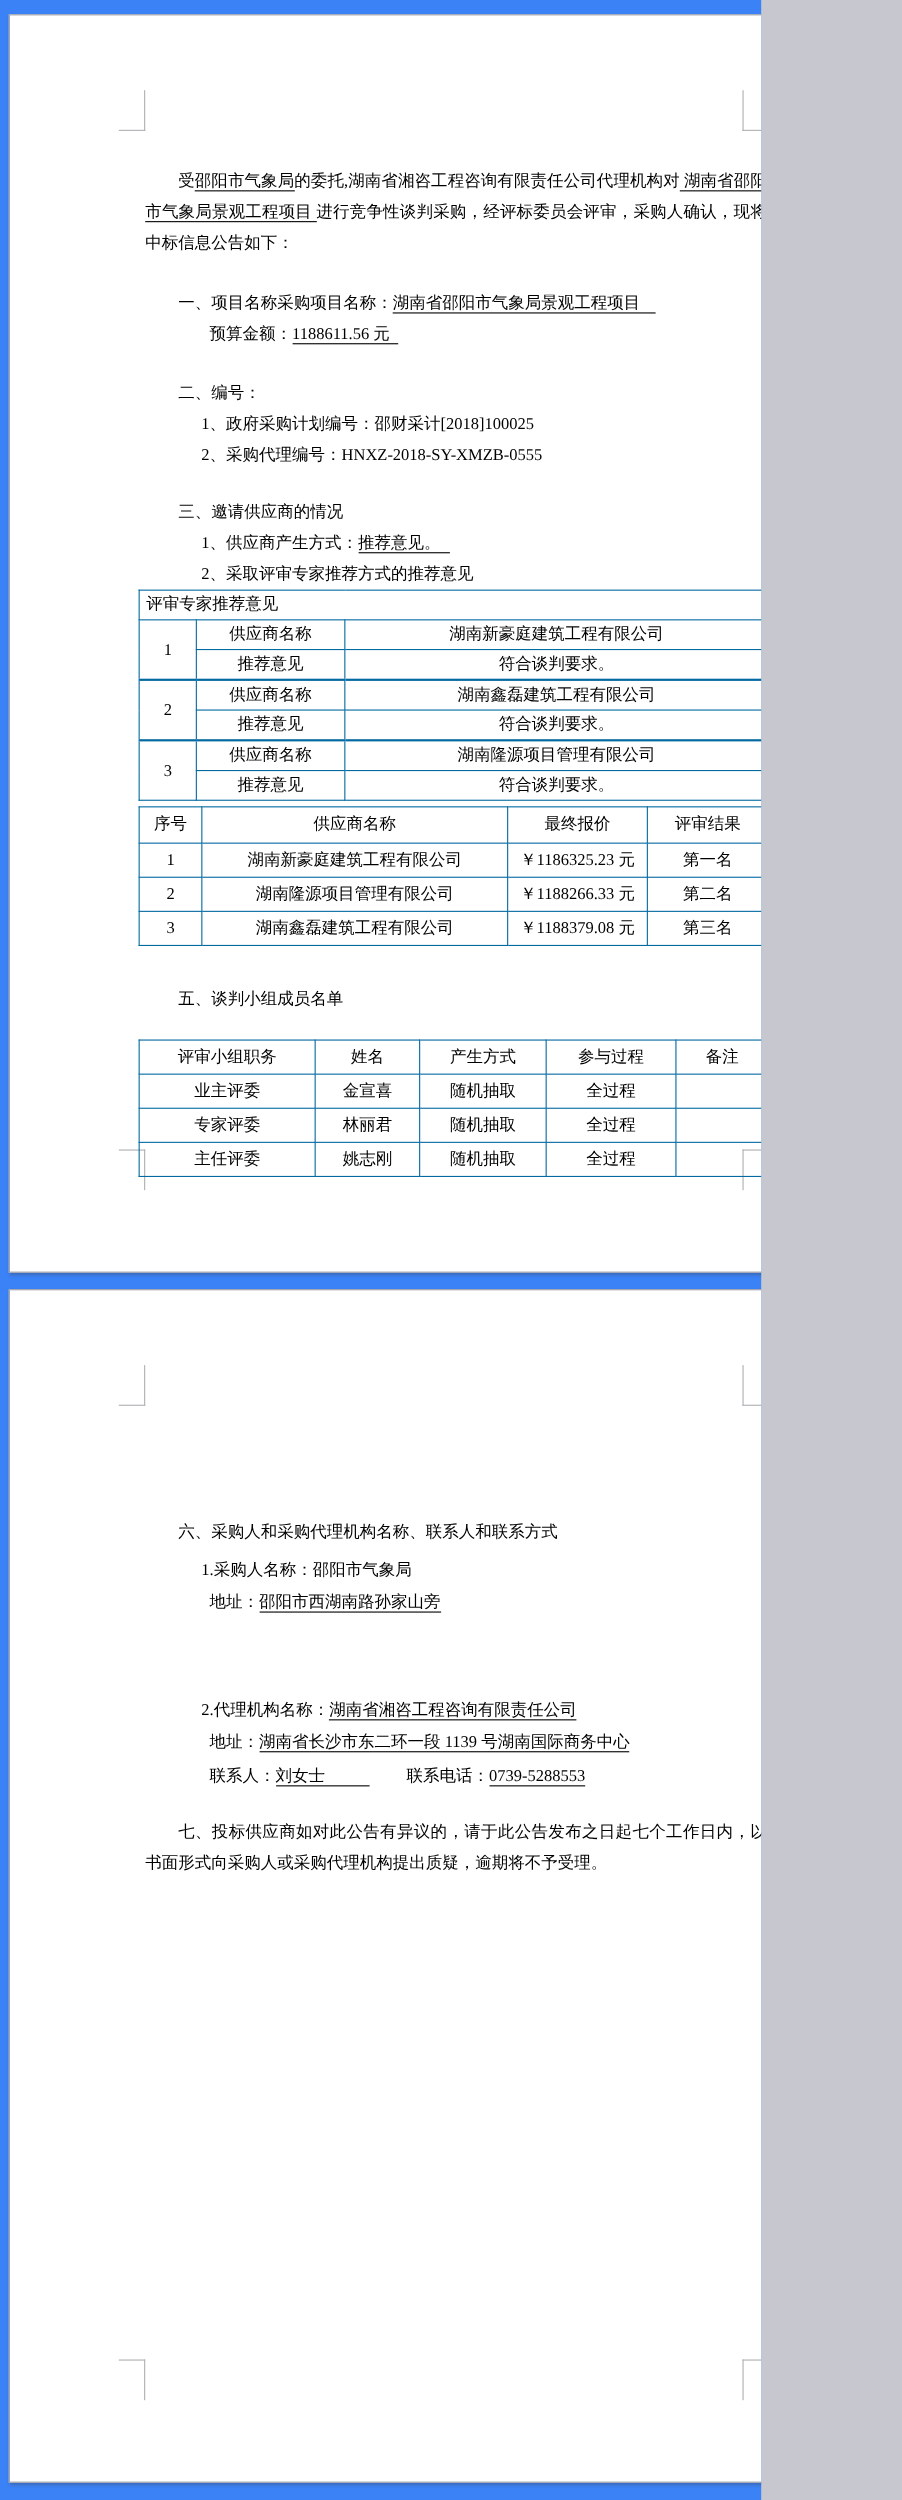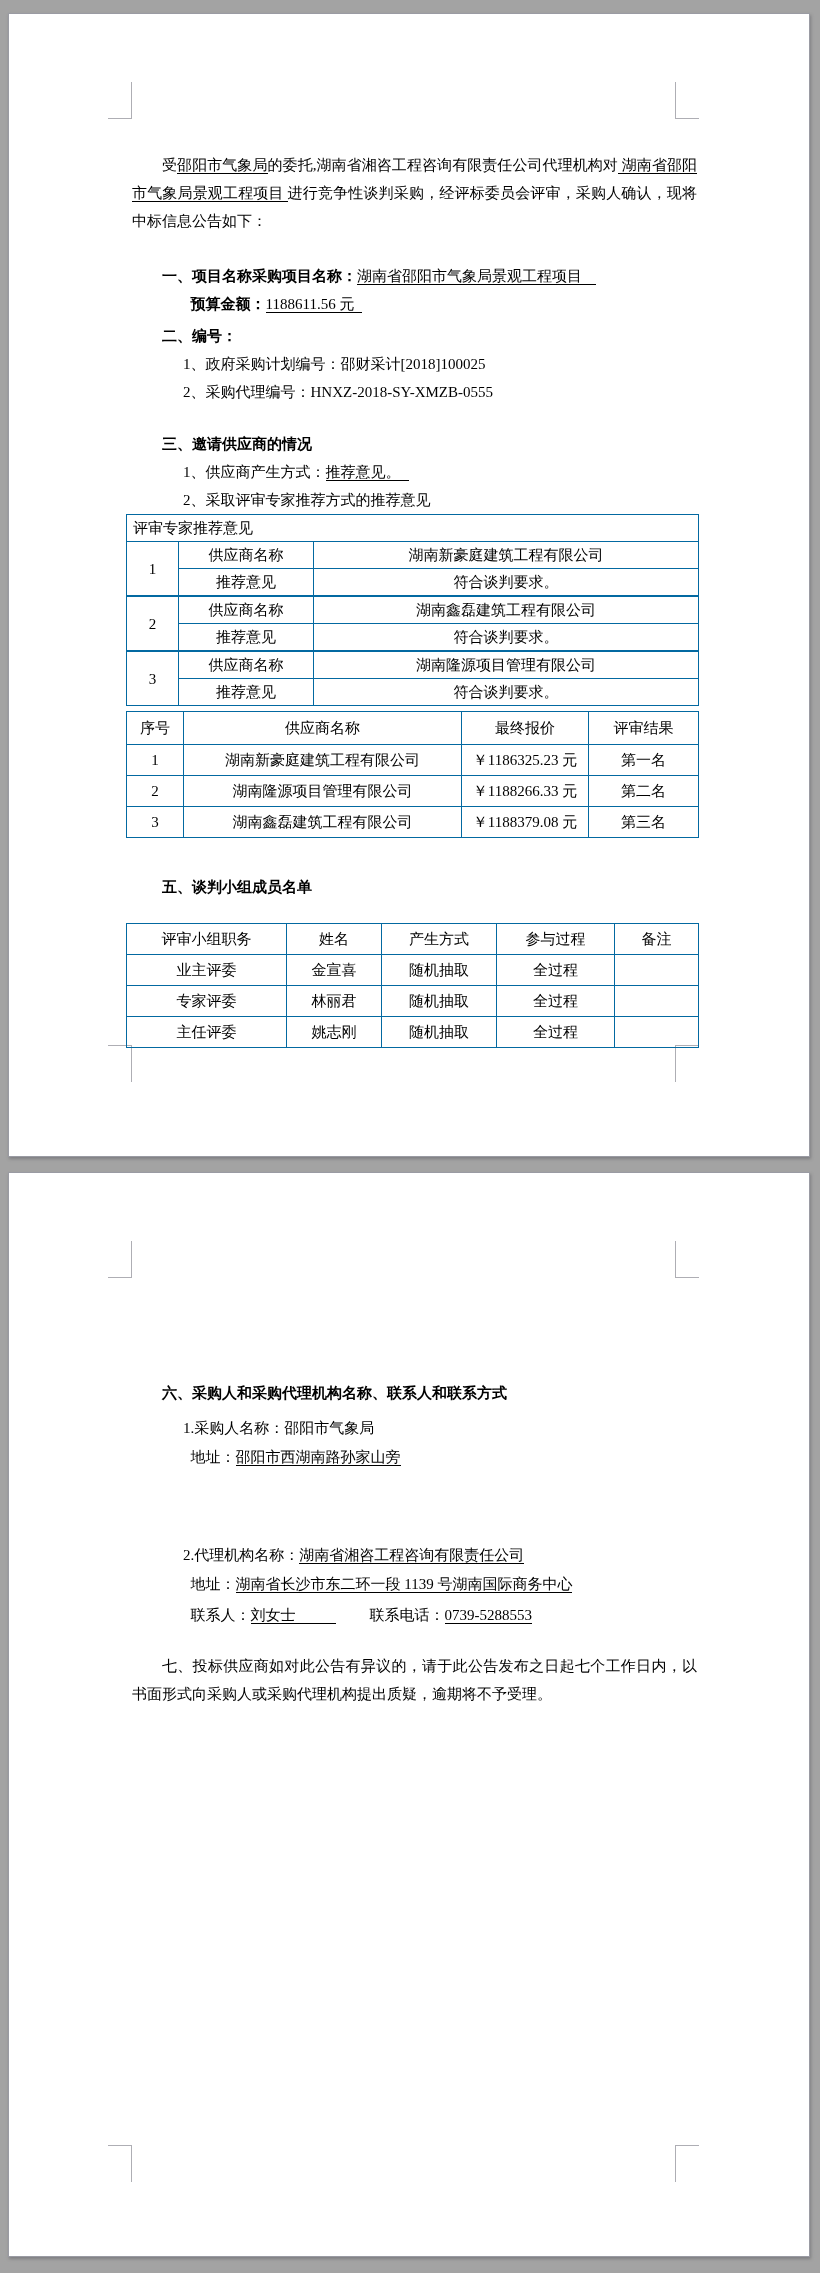--- a/index.html
+++ b/index.html
@@ -1,42 +1,42 @@
 <!DOCTYPE html>
 <html><head>
 <meta charset="utf-8">
 <style>
   html,body{margin:0;padding:0;background:#c6c7cf;}
-  .screen{position:relative;width:820px;height:2273px;background:#a3a3a3;overflow:hidden;
+  .screen{position:relative;width:692px;height:2273px;background:#3b82f6;overflow:hidden;
           font-family:"Liberation Serif","DejaVu Serif",serif;color:#000;}
   .page{position:absolute;left:8px;width:802px;background:#ffffff;
         border:1px solid #9a9ba3;box-sizing:border-box;
         box-shadow:1px 2px 3px rgba(60,60,70,.35);}
   .page1{top:13px;height:1144px;}
   .page2{top:1172px;height:1085px;}
   .content{position:relative;margin:0 112px 0 123px;font-size:15px;line-height:28px;}
   
   .mark{position:absolute;width:24px;height:37px;box-sizing:border-box;border:0 solid #aeaeb4;}
   .mark.tl{border-right-width:1px;border-bottom-width:1px;}
   .mark.tr{border-left-width:1px;border-bottom-width:1px;}
   .mark.bl{border-right-width:1px;border-top-width:1px;}
   .mark.br{border-left-width:1px;border-top-width:1px;}
   
   p{margin:0;}
   .intro{margin-top:137px;text-align:justify;text-indent:2em;}
   .u{border-bottom:1px solid #000;padding-bottom:0px;}
   .pad8{padding-right:8px;}
   .pad14{padding-right:14px;}
   .pad40{padding-right:40px;}
-  .hd{font-weight:bold;font-family:"Liberation Sans","DejaVu Sans",sans-serif;}
+  .hd{font-weight:normal;font-family:"Liberation Sans","DejaVu Sans",sans-serif;}
   .sec{margin-left:2em;}
   .item{margin-left:3.4em;}
   .indent4{margin-left:3.9em;}
   .gap27{margin-top:27px;}
-  .gap16{margin-top:4px;}
+  .gap16{margin-top:26px;}
   .gap24{margin-top:24px;}
   .gap22{margin-top:22px;}
   .gap35{margin-top:35px;}
   .phone{margin-left:34px;}
   
   table{border-collapse:collapse;width:572px;margin-left:-6px;table-layout:fixed;
         font-size:15px;line-height:18px;}
   td,th{border:1px solid #0369a1;text-align:center;padding:4px 2px;font-weight:normal;overflow:hidden;}
   .t1{margin-top:0;}
   .t1 .title-cell{text-align:left;padding-left:6px;}

